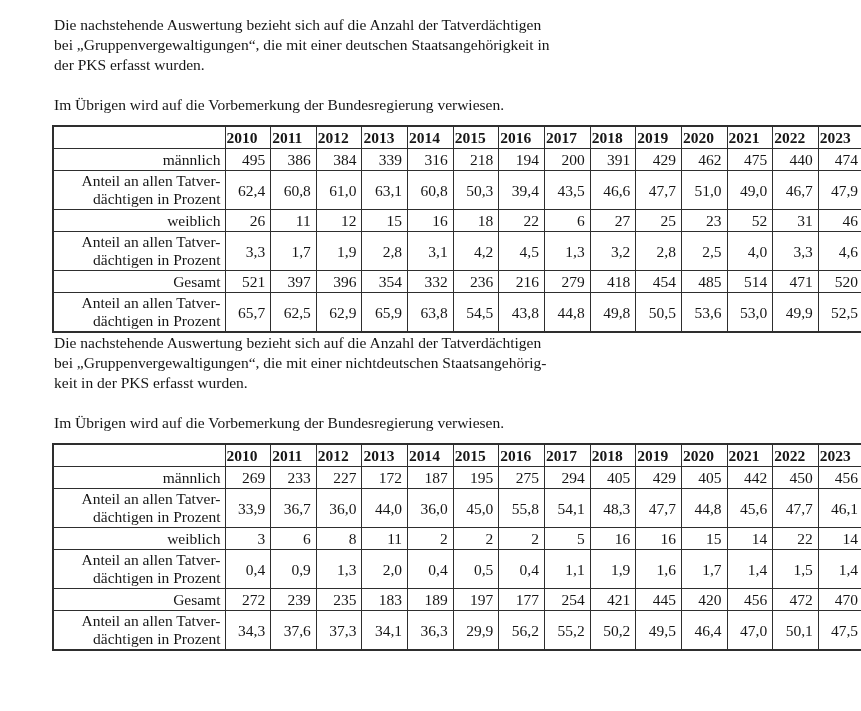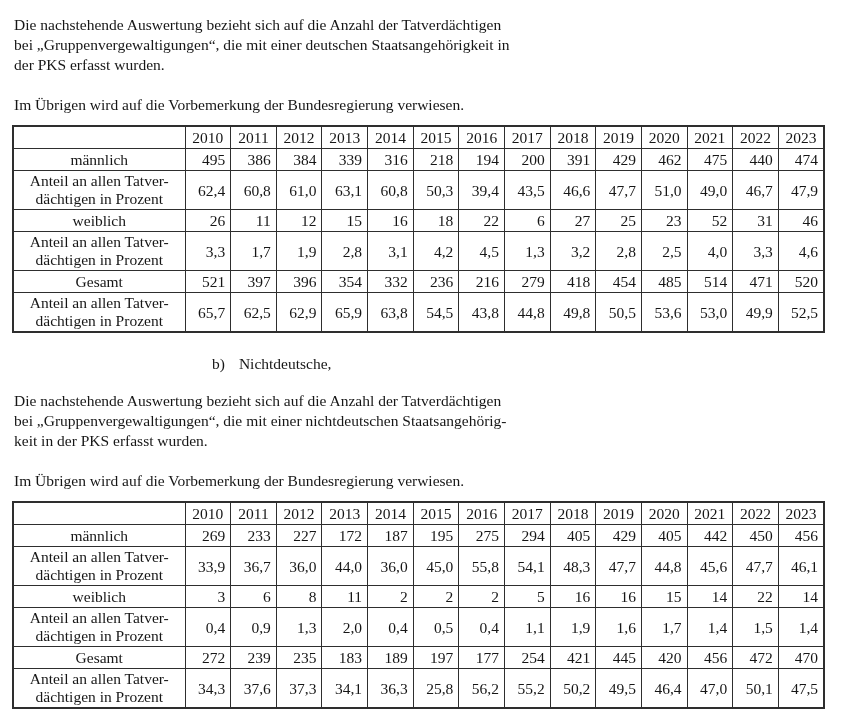--- a/index.html
+++ b/index.html
@@ -1,47 +1,47 @@
 <!DOCTYPE html>
 <html lang="de"><head>
 <meta charset="utf-8">
 <style>
   html,body{margin:0;padding:0;background:#ffffff;}
   body{
     width:861px;height:711px;overflow:hidden;
     font-family:"Liberation Serif","DejaVu Serif",serif;
     color:#161616;
   }
-  .page{padding:15px 20px 0 12px;}
+  .page{padding:15px 20px 0 36px;margin-left:16px;}
   p.body-text{
     font-size:15.5px;line-height:20px;
     margin:0 0 20px 2px;
     white-space:pre-line;
     max-width:620px;
   }
   p.note{margin-bottom:10px;}
   table.data-table{
     border-collapse:collapse;
     table-layout:fixed;
     width:813px;
     font-size:15.5px;
     border:2px solid #2e2e2e;
   }
   table.data-table th,
   table.data-table td{
     border:1px solid #2e2e2e;
     overflow:hidden;
   }
   th.year-cell{
-    font-weight:normal;text-align:center;
+    font-weight:bold;text-align:left;
     padding:1px 1px;line-height:19px;
   }
   th.corner-cell{padding:1px 4px;}
   td.label-cell{
-    text-align:center;padding:1px 4px;
+    text-align:right;padding:1px 4px;
     line-height:18px;white-space:pre-line;
     font-weight:normal;
   }
   td.value-cell{
     text-align:right;
     padding:1px 5px 1px 0;
     line-height:19px;
   }
   .subheading{
     margin:21px 0 17px 200px;
@@ -199,23 +199,20 @@
           <td class="value-cell">49,8</td>
           <td class="value-cell">50,5</td>
           <td class="value-cell">53,6</td>
           <td class="value-cell">53,0</td>
           <td class="value-cell">49,9</td>
           <td class="value-cell">52,5</td>
         </tr>
       </tbody>
     </table>
 
-  <div class="subheading">
-    <span class="marker">b)</span><span>Nichtdeutsche,</span>
-  </div>
 
   <p class="body-text">Die nachstehende Auswertung bezieht sich auf die Anzahl der Tatverdächtigen
 bei „Gruppenvergewaltigungen“, die mit einer nichtdeutschen Staatsangehörig-
 keit in der PKS erfasst wurden.</p>
 
   <p class="body-text note">Im Übrigen wird auf die Vorbemerkung der Bundesregierung verwiesen.</p>
 
   <table class="data-table" id="table-nichtdeutsche">
       <colgroup>
         <col style="width: 172px;">
@@ -342,21 +339,21 @@
           <td class="value-cell">470</td>
         </tr>
         <tr>
           <td class="label-cell">Anteil an allen Tatver-
 dächtigen in Prozent</td>
           <td class="value-cell">34,3</td>
           <td class="value-cell">37,6</td>
           <td class="value-cell">37,3</td>
           <td class="value-cell">34,1</td>
           <td class="value-cell">36,3</td>
-          <td class="value-cell">25,8</td>
+          <td class="value-cell">29,9</td>
           <td class="value-cell">56,2</td>
           <td class="value-cell">55,2</td>
           <td class="value-cell">50,2</td>
           <td class="value-cell">49,5</td>
           <td class="value-cell">46,4</td>
           <td class="value-cell">47,0</td>
           <td class="value-cell">50,1</td>
           <td class="value-cell">47,5</td>
         </tr>
       </tbody>

